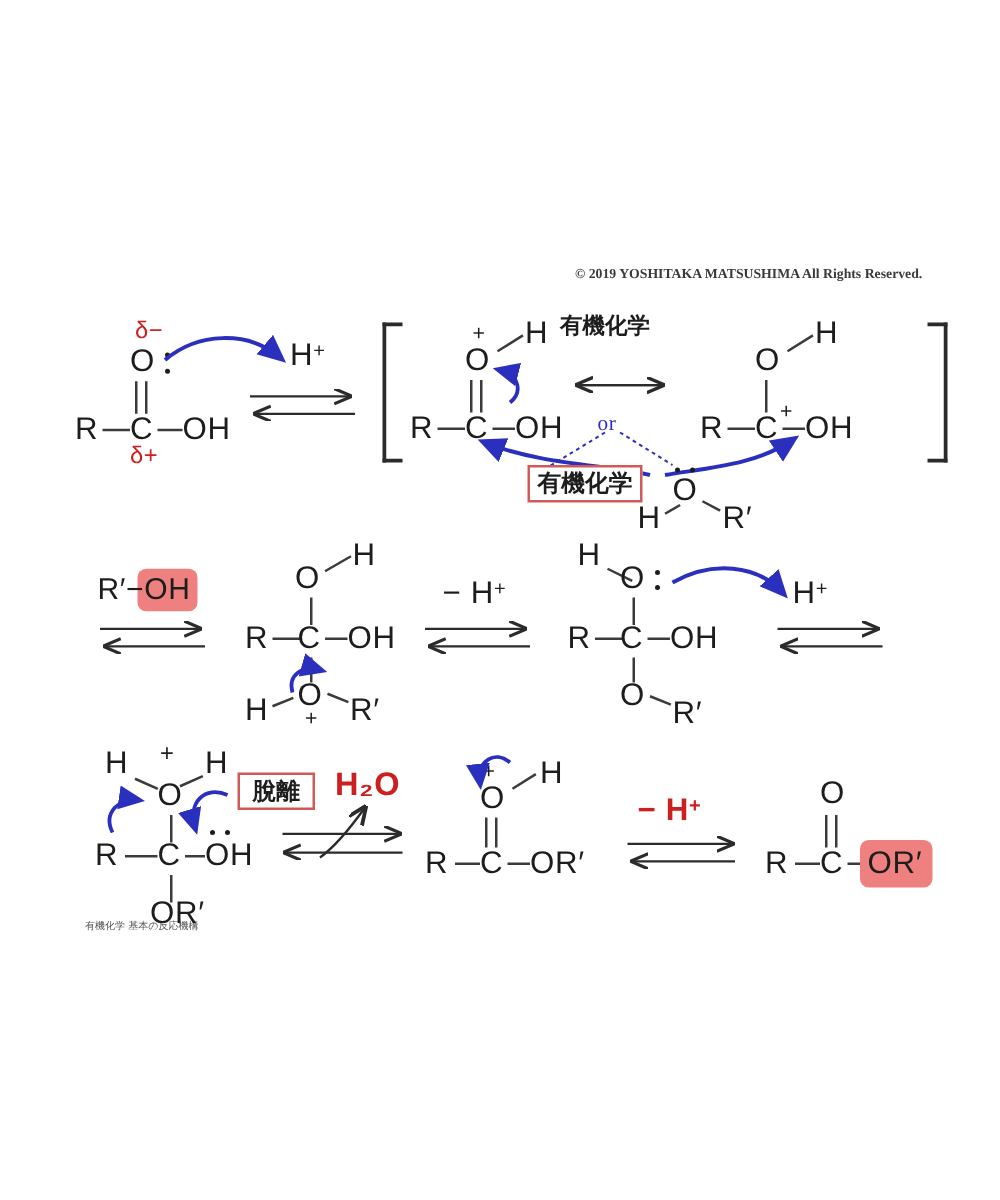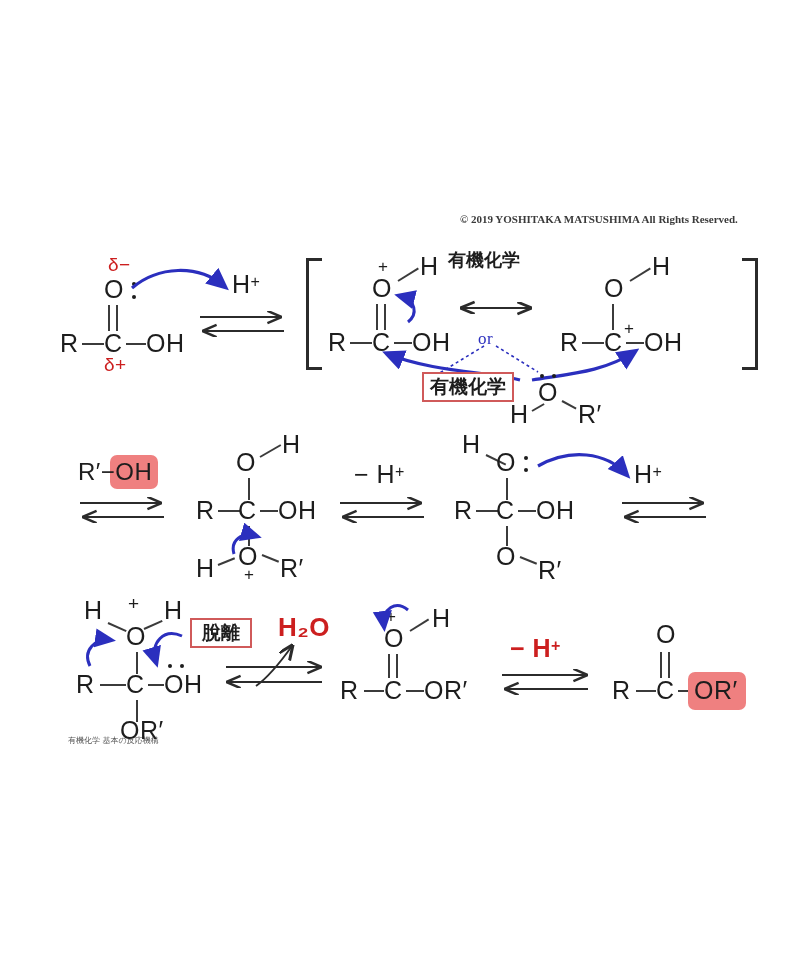--- a/index.html
+++ b/index.html
@@ -339,21 +339,21 @@
     <path d="M6,36 C-2,20 12,8 26,10" stroke="#2b2fbe" stroke-width="3" fill="none" marker-end="url(#bhead)"></path>
   </svg>
   <svg class="abs" style="left:144px; top:630px;" width="46" height="46">
     <path d="M38,6 C20,-2 6,12 12,32" stroke="#2b2fbe" stroke-width="3" fill="none" marker-end="url(#bhead)"></path>
   </svg>
 
   <div class="rbox" style="left:190px; top:618px; width:62px; height:30px;">
     <span class="jp">脫離</span>
   </div>
 
-  <div class="abs atom red" style="left:268px; top:614px; font-size:26px; font-weight:bold;margin-left:10px;">H₂O</div>
+  <div class="abs atom red" style="left:268px; top:614px; font-size:26px; font-weight:bold;">H₂O</div>
 
   <svg class="abs" style="left:236px; top:646px;" width="110" height="44">
     <defs>
       <marker id="bk" markerWidth="8" markerHeight="8" refX="7" refY="3.4" orient="auto">
         <path d="M0,0 L8,3.4 L0,6.8" fill="none" stroke="#2b2b2b" stroke-width="1.6"></path>
       </marker>
     </defs>
     <path d="M20,40 C34,30 46,14 56,0" stroke="#2b2b2b" stroke-width="1.9" fill="none" marker-end="url(#bk)"></path>
   </svg>
 

